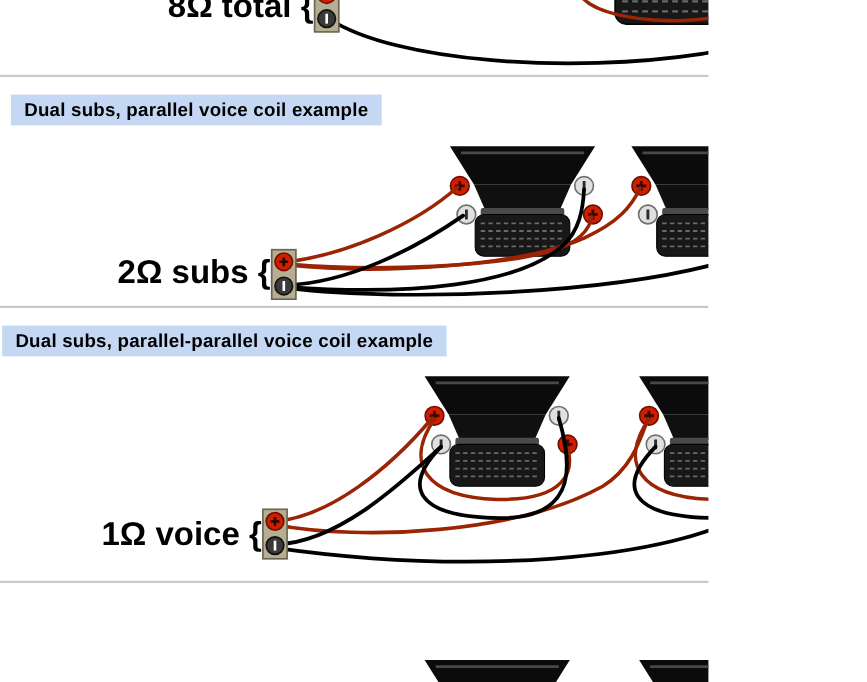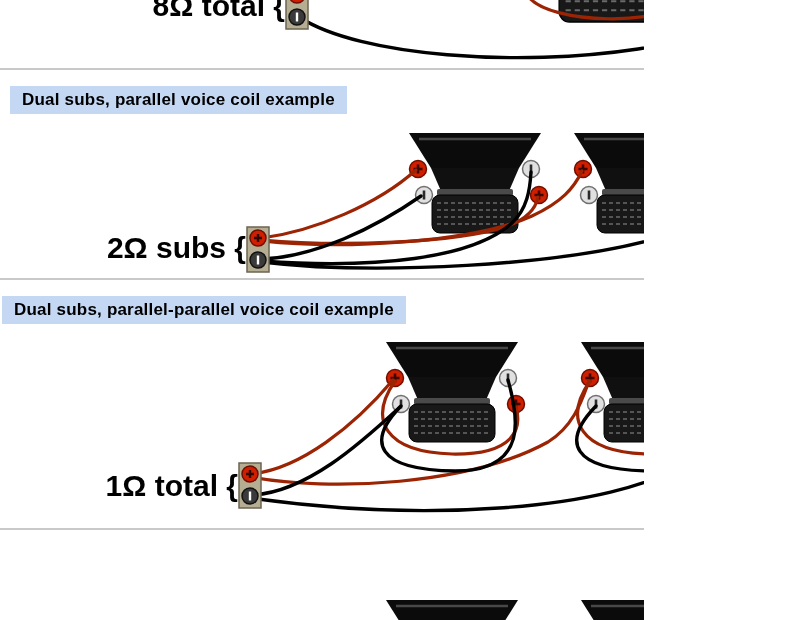--- a/index.html
+++ b/index.html
@@ -101,18 +101,18 @@
       <use href="#sub" transform="translate(647,600)"></use>
     </g>
   </svg>
 
   <div class="divider" style="top:68px"></div>
   <div class="divider" style="top:278px"></div>
   <div class="divider" style="top:528px"></div>
 
   <div class="imp-label" style="left:95px; top:-14px;">8Ω total {</div>
   <div class="imp-label" style="left:56px; top:228px;">2Ω subs {</div>
-  <div class="imp-label" style="left:48px; top:466px;">1Ω total {</div>
+  <div class="imp-label" style="left:48px; top:466px;">1Ω voice {</div>
 
   <div class="hdr" style="left:10px; top:86px;">Dual subs, parallel voice coil example</div>
   <div class="hdr" style="left:2px; top:296px;">Dual subs, parallel-parallel voice coil example</div>
 
 </div>
 
 </body></html>

